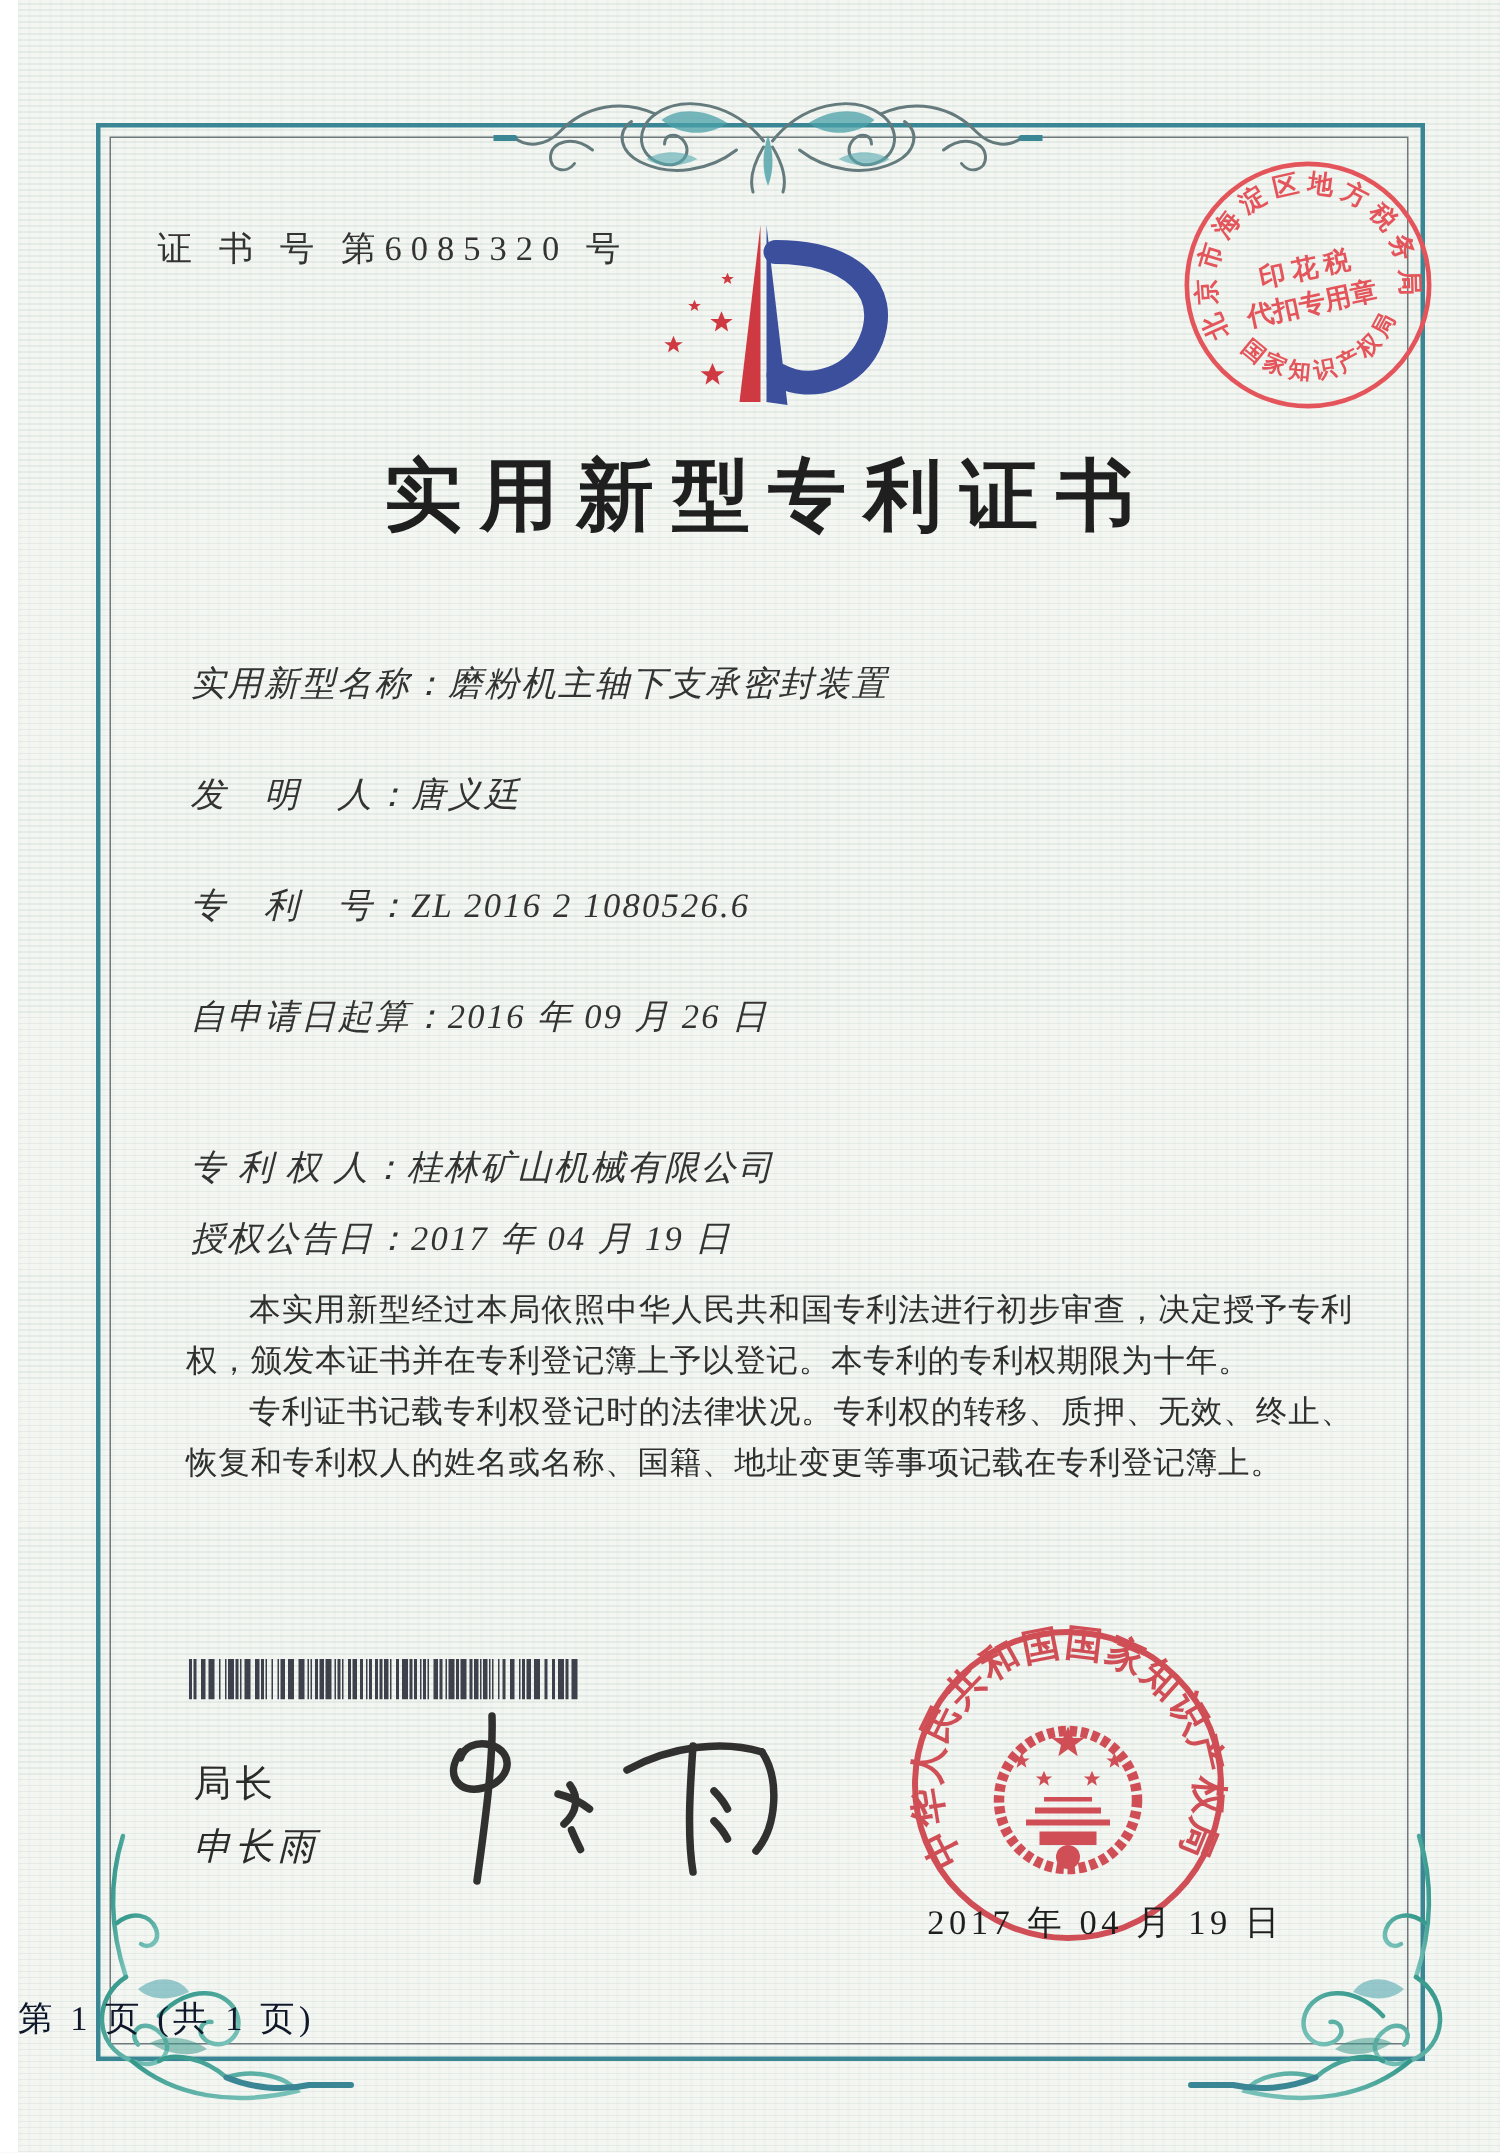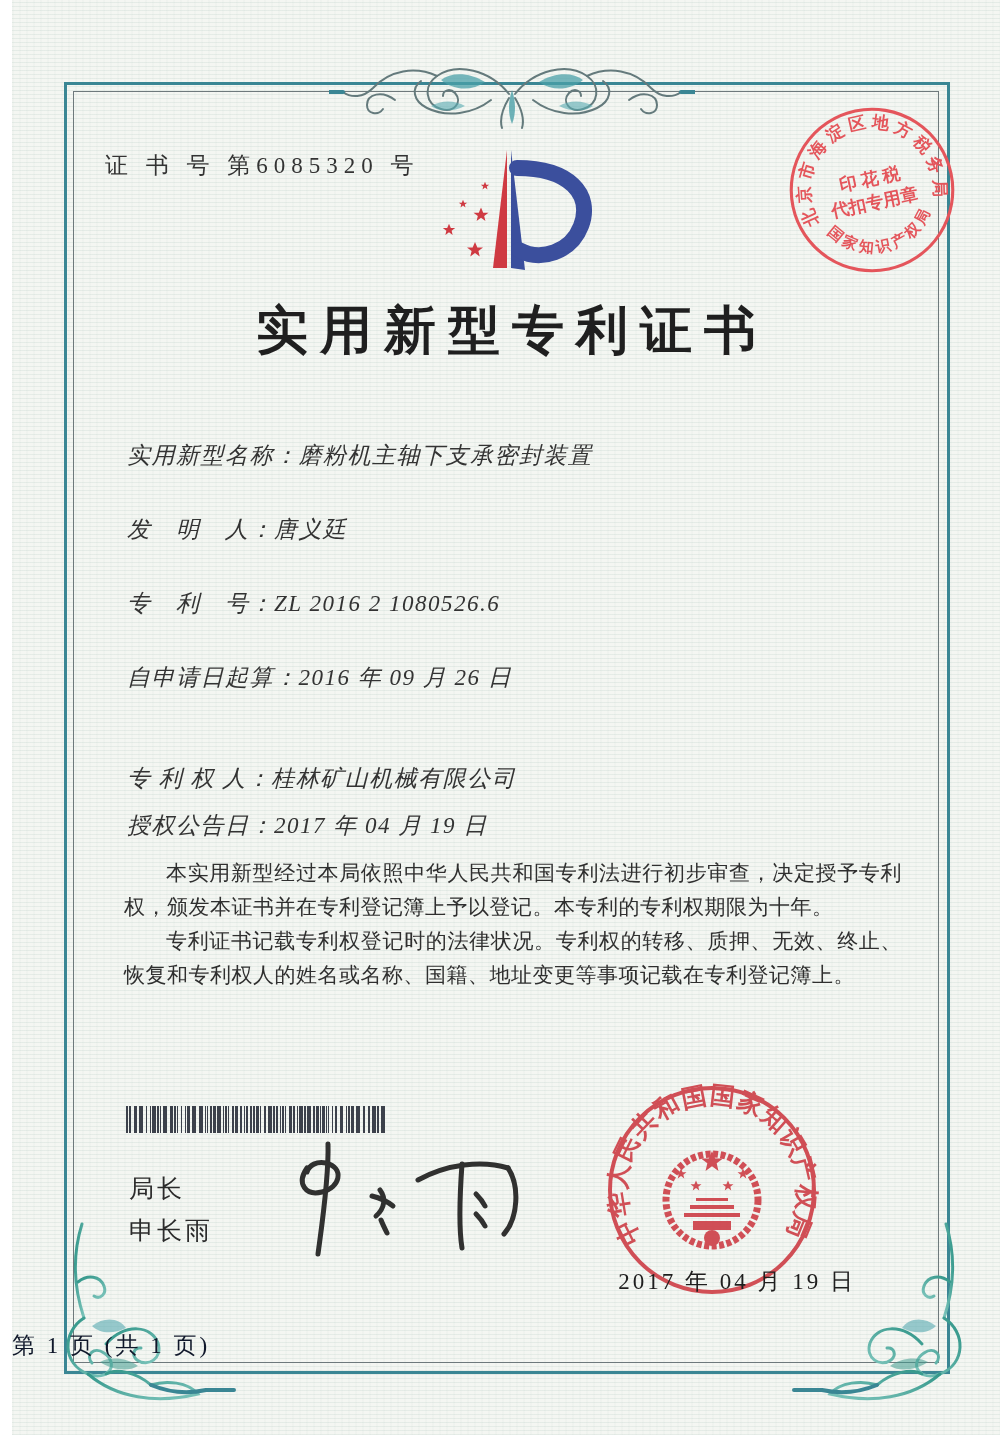--- a/index.html
+++ b/index.html
@@ -40,21 +40,21 @@
   .row-3{ top:662px; } .row-4{ top:763px; } .row-5{ top:810px; }
   .paragraphs{
     position:absolute; left:112px; top:856px; width:778px; z-index:3;
   }
   .paragraphs p{
     margin:0; text-indent:2em; font-size:21px; line-height:34px;
     text-align:justify; color:#2f2f2f; letter-spacing:0.5px;
   }
   .barcode{ position:absolute; left:114px; top:1106px; z-index:3; }
   .issuer-role{ position:absolute; left:117px; top:1172px; font-size:25px; letter-spacing:3px; color:#2b2b2b; z-index:3;text-align:center;}
-  .issuer-name{ position:absolute; left:117px; top:1214px; font-size:25px; letter-spacing:3px; color:#2b2b2b; z-index:3;}
+  .issuer-name{ position:absolute; left:117px; top:1214px; font-size:25px; letter-spacing:3px; color:#2b2b2b; z-index:3;font-style:italic;}
   .signature{ position:absolute; left:250px; top:1130px; z-index:5; }
   .office-seal{ position:absolute; left:592px; top:1082px; z-index:4; }
   .seal-date{
     position:absolute; left:600px; top:1266px; width:250px; text-align:center;
     font-size:23px; letter-spacing:3px; color:#1e1e1e; z-index:6;
   }
   .page-footer{
     position:absolute; left:0; top:1330px; width:100%; text-align:left;
     font-size:23px; letter-spacing:3px; color:#0f172a; z-index:3;
   }

